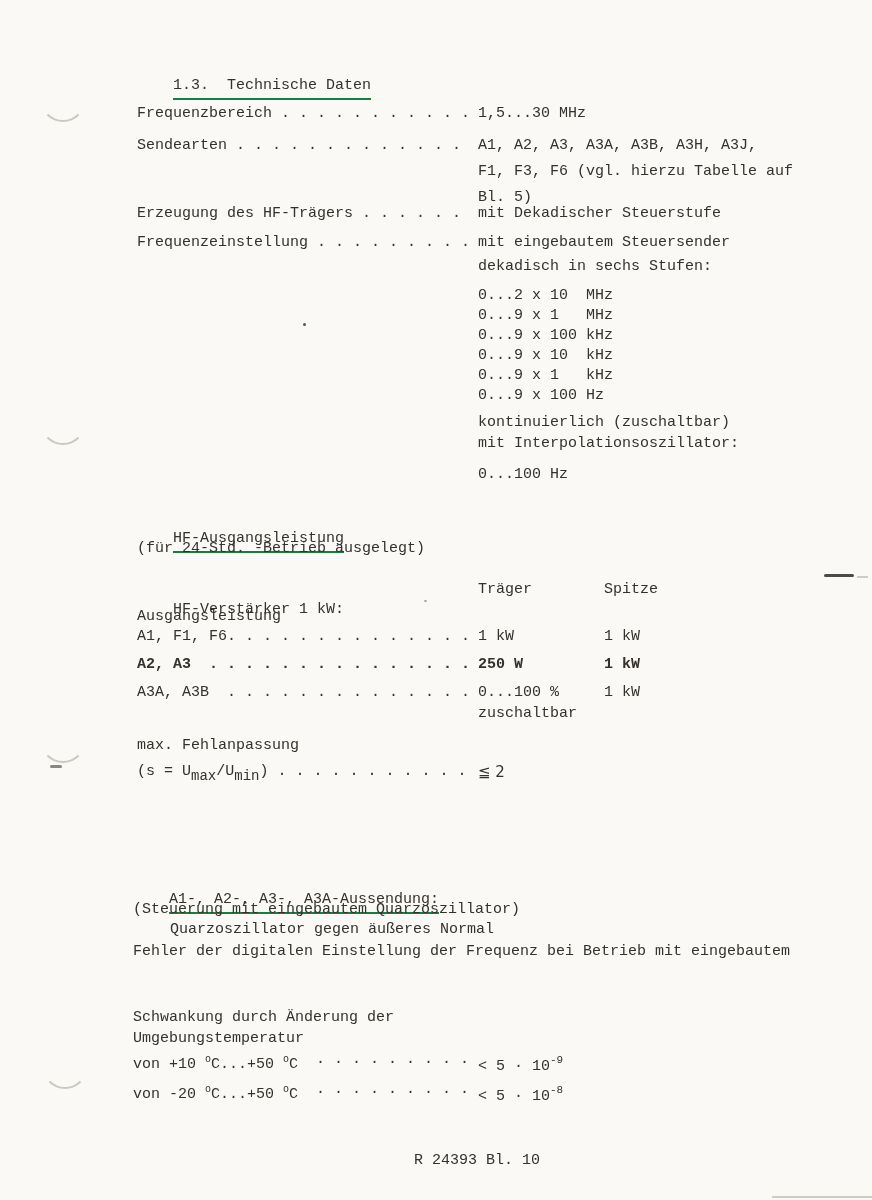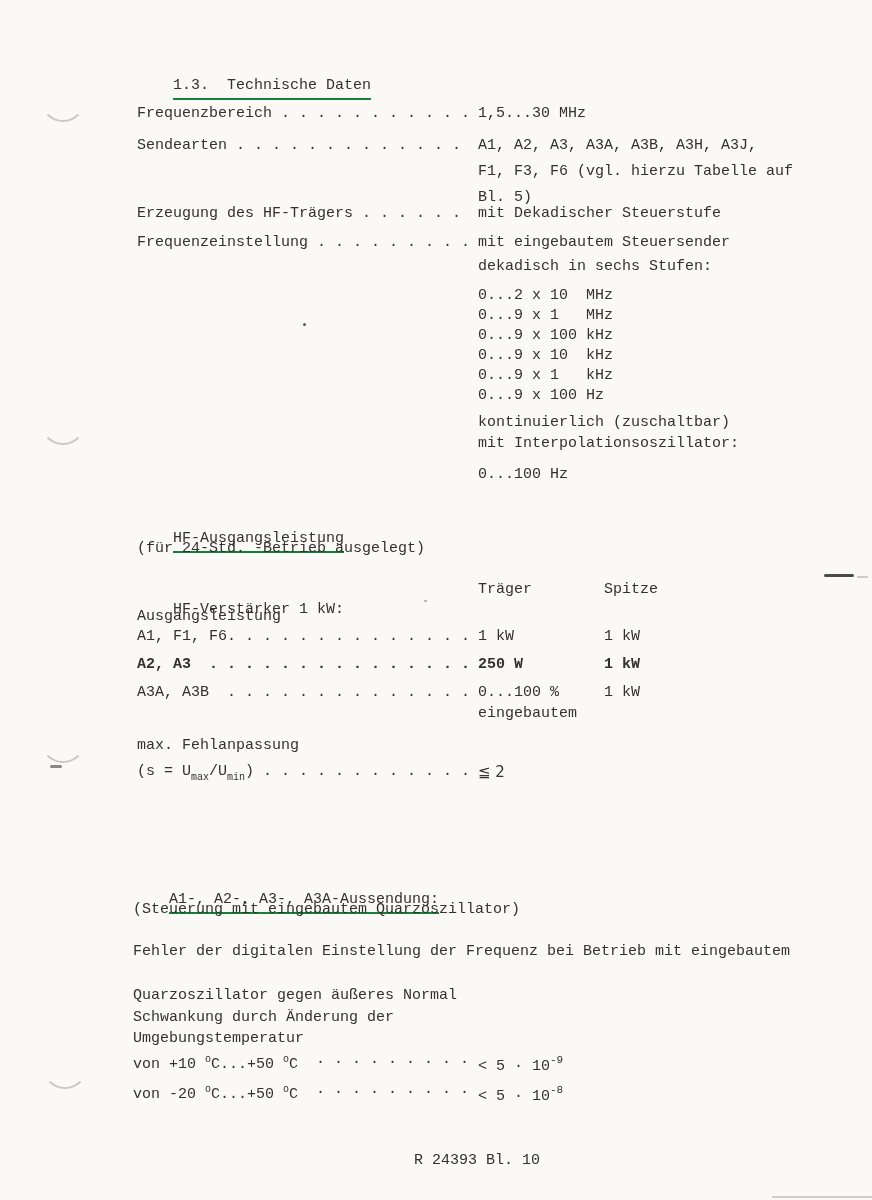--- a/index.html
+++ b/index.html
@@ -16,21 +16,21 @@
   .vcol { left:478px; }
   .row { width:716px; height:22px; }
   .ldw { position:absolute; left:0; top:0; width:334px; display:flex; overflow:hidden; }
   .fk .ldw { width:338px; }
   .lbl { flex:0 0 auto; white-space:pre; }
   .dots { flex:1 1 auto; overflow:hidden; white-space:pre; }
   .val  { position:absolute; left:341px; top:0; white-space:pre; }
   .fk .val { left:345px; }
   .val2 { position:absolute; left:467px; top:0; white-space:pre; }
   .ul { border-bottom:2px solid #15803d; padding-bottom:2px; display:inline-block; }
-  .sb { font-size:10px; vertical-align:-5px; }
+  .sb { font-size:14px; vertical-align:-5px; }
   .sp { font-size:10px; vertical-align:6px; }
   .ex { font-size:11px; vertical-align:7px; }
   .leq { font-family:"DejaVu Sans","Liberation Mono",monospace; }
   .hole {
     position:absolute; width:46px; height:46px; border-radius:50%;
     border:2px solid transparent; border-bottom-color:#ccc9c1;
   }
   .speck { position:absolute; background:#5a5650; border-radius:50%; }
   .mark  { position:absolute; background:#4e4a45; border-radius:2px; }
   .faint { position:absolute; background:#cfccc5; }
@@ -112,36 +112,36 @@
     <span class="ldw"><span class="lbl">A2, A3 </span><span class="dots"> . . . . . . . . . . . . . . . . . . . . . . . .</span></span>
     <span class="val">250 W</span>
     <span class="val2">1 kW</span>
   </div>
 
   <div class="ln row" style="top:683px;">
     <span class="ldw"><span class="lbl">A3A, A3B </span><span class="dots"> . . . . . . . . . . . . . . . . . . . . . . . .</span></span>
     <span class="val">0...100 %</span>
     <span class="val2">1 kW</span>
   </div>
-  <div class="ln vcol" style="top:704px;">eingebautem</div>
+  <div class="ln vcol" style="top:704px;">zuschaltbar</div>
 
   <div class="ln" style="top:736px;">max. Fehlanpassung</div>
 
   <div class="ln row" style="top:762px;">
     <span class="ldw"><span class="lbl"><span>(s = U</span><span class="sb">max</span><span>/U</span><span class="sb">min</span><span>)</span></span><span class="dots"> . . . . . . . . . . . . . . . . . . . . . . . .</span></span>
     <span class="val leq">≦ 2</span>
   </div>
 
   <div class="ln fk" style="top:870px;">
     <span class="ul">A1-, A2-, A3-, A3A-Aussendung:</span>
   </div>
   <div class="ln fk" style="top:900px;">(Steuerung mit eingebautem Quarzoszillator)</div>
 
   <div class="ln fk" style="top:942px;">Fehler der digitalen Einstellung der Frequenz bei Betrieb mit eingebautem</div>
-  <div class="ln fk" style="top:986px;">Quarzoszillator gegen äußeres Normal</div>
+  <div class="ln fk" style="top:920px;margin-left:37px;">Quarzoszillator gegen äußeres Normal</div>
 
   <div class="ln fk" style="top:1008px;">Schwankung durch Änderung der</div>
   <div class="ln fk" style="top:1029px;">Umgebungstemperatur</div>
 
   <div class="ln fk row" style="top:1050px;">
     <span class="ldw"><span class="lbl"><span>von +10 </span><span class="sp">o</span><span>C...+50 </span><span class="sp">o</span><span>C </span></span><span class="dots"> . . . . . . . . . . . . . . . . . . . .</span></span>
     <span class="val"><span>&lt; 5 · 10</span><span class="ex">-9</span></span>
   </div>
 
   <div class="ln fk row" style="top:1080px;">

